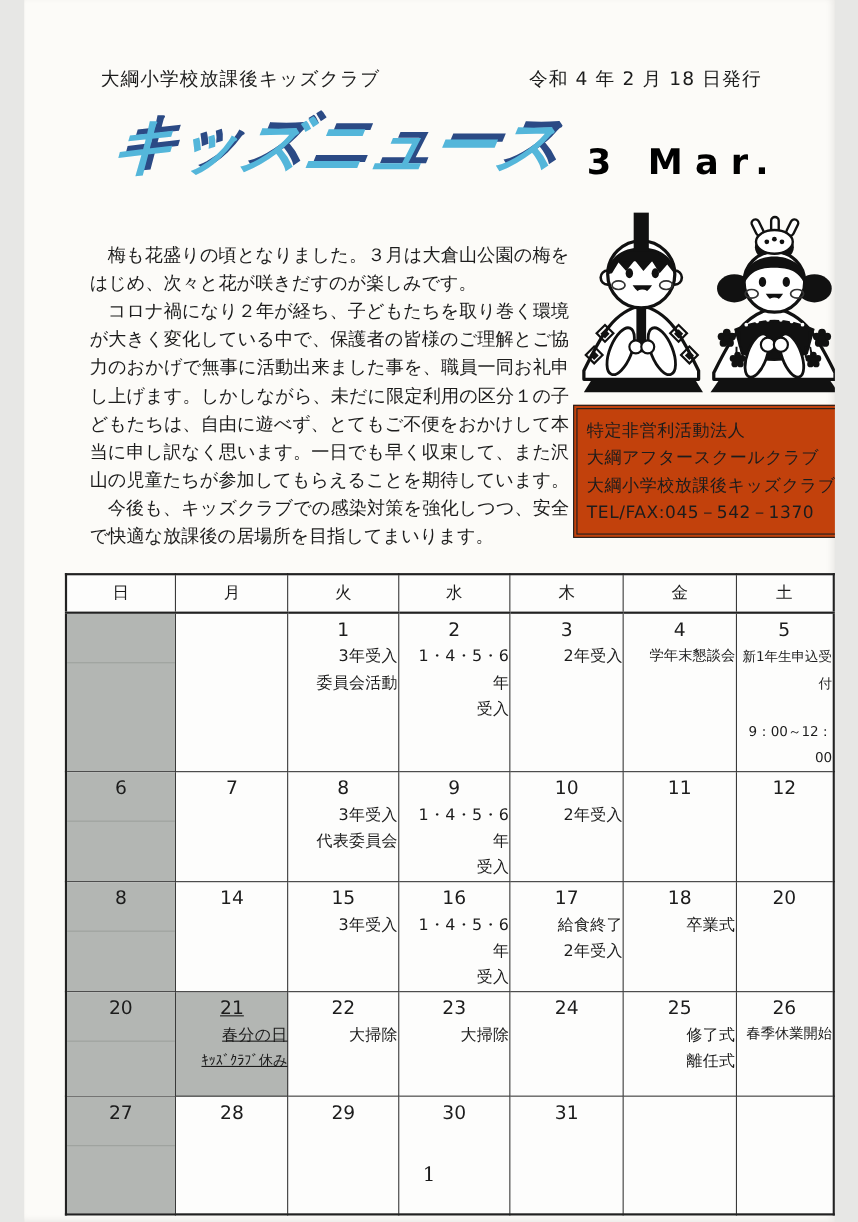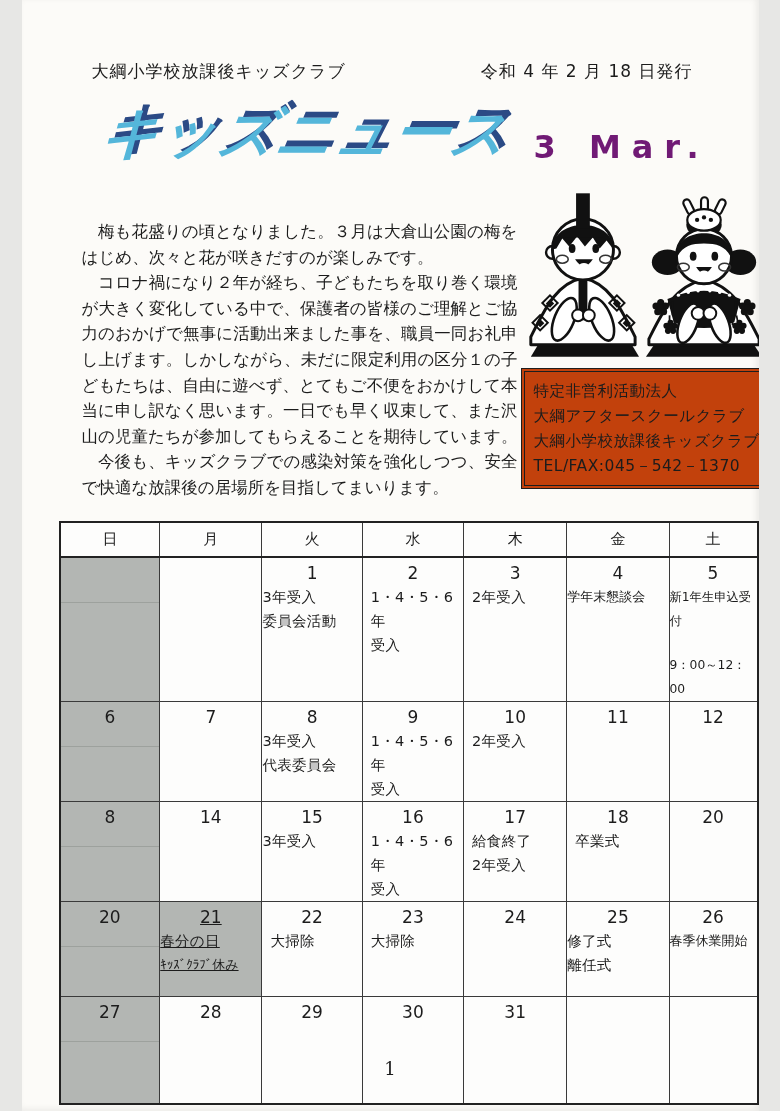--- a/index.html
+++ b/index.html
@@ -23,21 +23,21 @@
   #logo{
     position:absolute;top:96px;left:80px;
     font-size:56px;font-weight:800;font-style:italic;
     transform:skewX(-9deg);
     color:#54b6da;
     text-shadow:6px -6px 0 #2b4a85;
     letter-spacing:1px;white-space:nowrap;
   }
   #month-label{
     position:absolute;top:128px;left:512px;
-    font-size:32px;font-weight:700;letter-spacing:11px;color:#701a75;
+    font-size:32px;font-weight:700;letter-spacing:11px;color:#000000;
     white-space:nowrap;
   }
   
   #article{
     position:absolute;top:219px;left:60px;width:436px;
     font-size:16.5px;line-height:25.6px;text-align:justify;
   }
   #article p{margin:0;text-indent:1em;}
   
   #dolls{position:absolute;top:186px;left:497px;width:246px;height:176px;}
@@ -66,22 +66,22 @@
   }
   #calendar tbody tr td{height:94px;}
   #calendar tbody tr:last-child td{height:106px;}
   td.sun{background:#b3b6b3;position:relative;}
   td.sun::after{
     content:"";position:absolute;left:0;right:0;top:44px;
     border-top:1px solid #9da19d;
   }
   td.holiday{background:#b3b6b3;text-decoration:underline;}
   .date{display:block;text-align:center;font-size:17px;line-height:24px;margin-top:3px;}
-  .ev{display:block;text-align:left;font-size:14.5px;line-height:24px;letter-spacing:.3px;}
-  .ev.left{text-align:left;padding-left:8px;}
+  .ev{display:block;text-align:right;font-size:14.5px;line-height:24px;letter-spacing:.3px;}
+  .ev.left{text-align:right;padding-left:8px;}
   .ev.sm{font-size:12.3px;letter-spacing:0;}
   .ev.sm2{font-size:13px;letter-spacing:0;}
   .ev.gap{margin-top:20px;}
   
   #page-number{
     position:absolute;top:1058px;left:0;width:100%;
     text-align:center;font-size:18px;
     font-family:"DejaVu Serif","Liberation Serif",serif;
   }
 </style>

